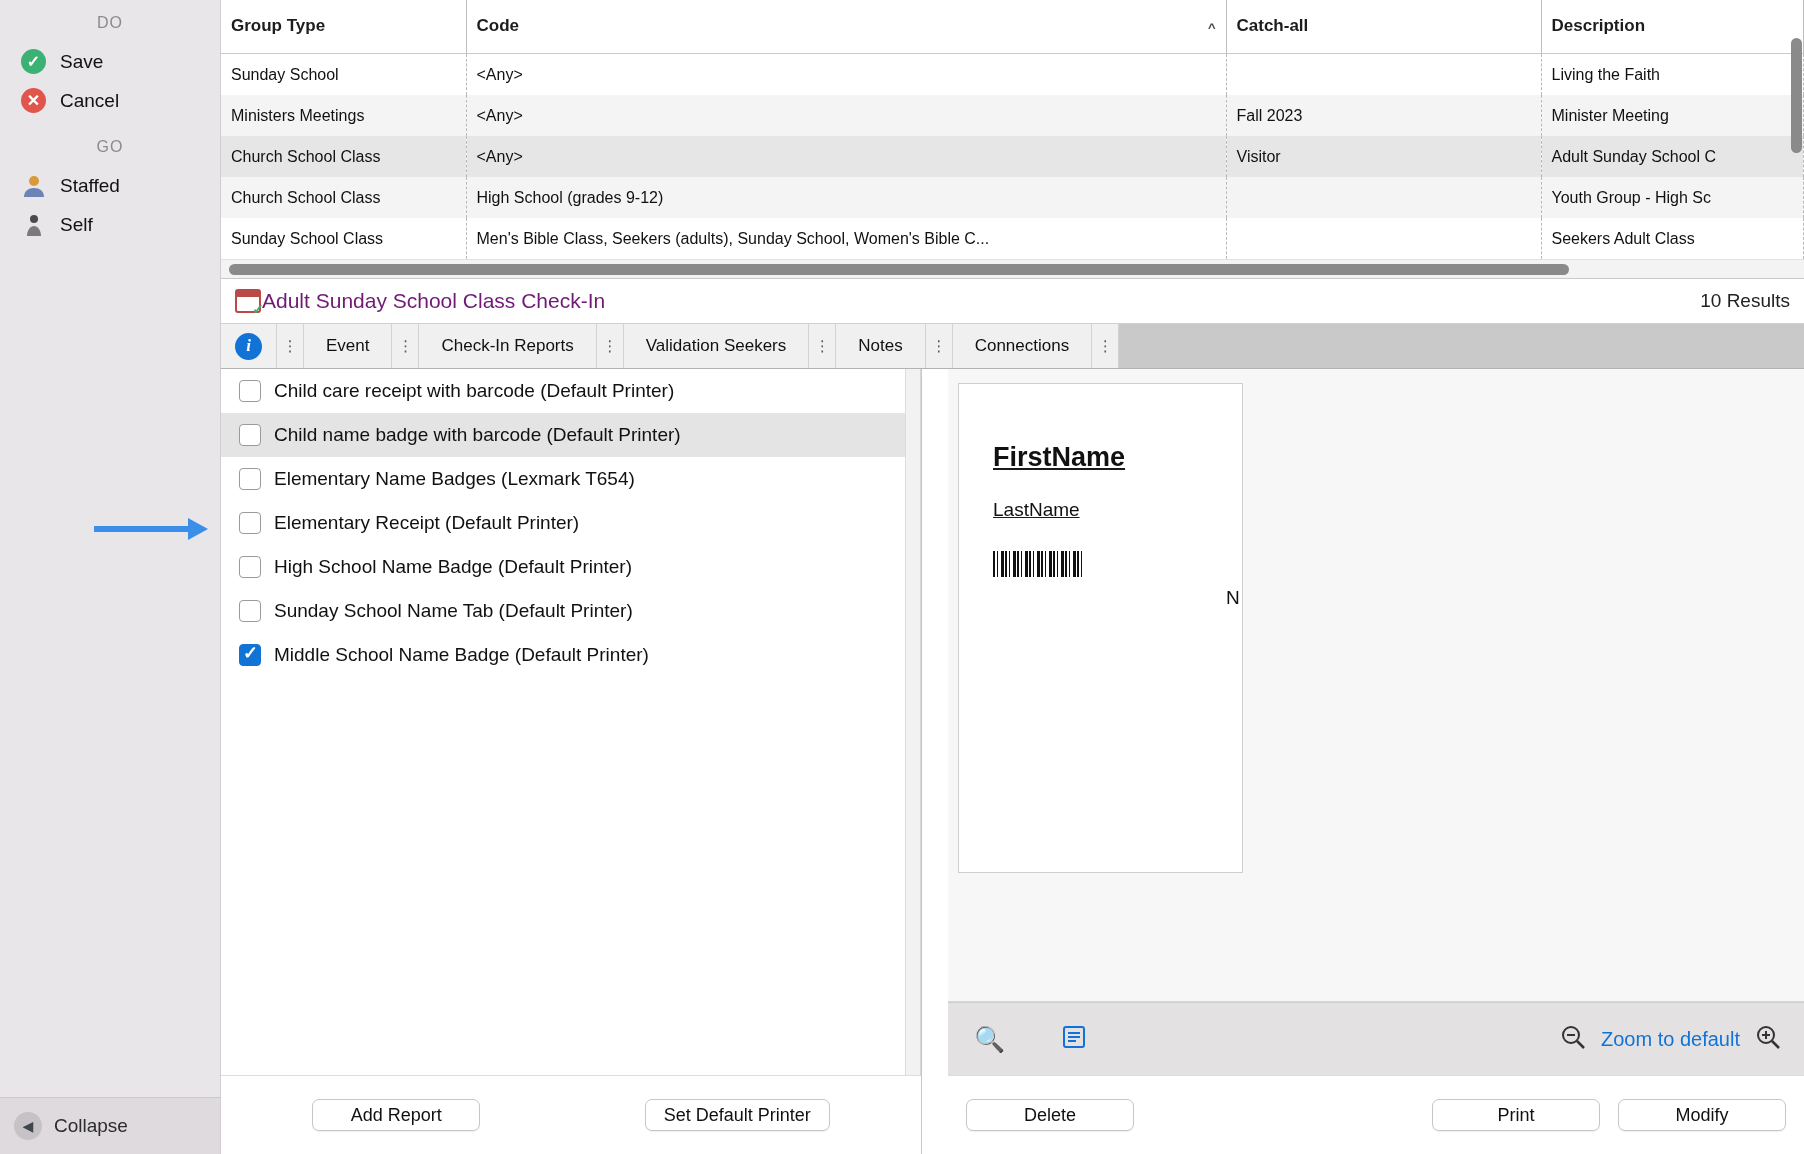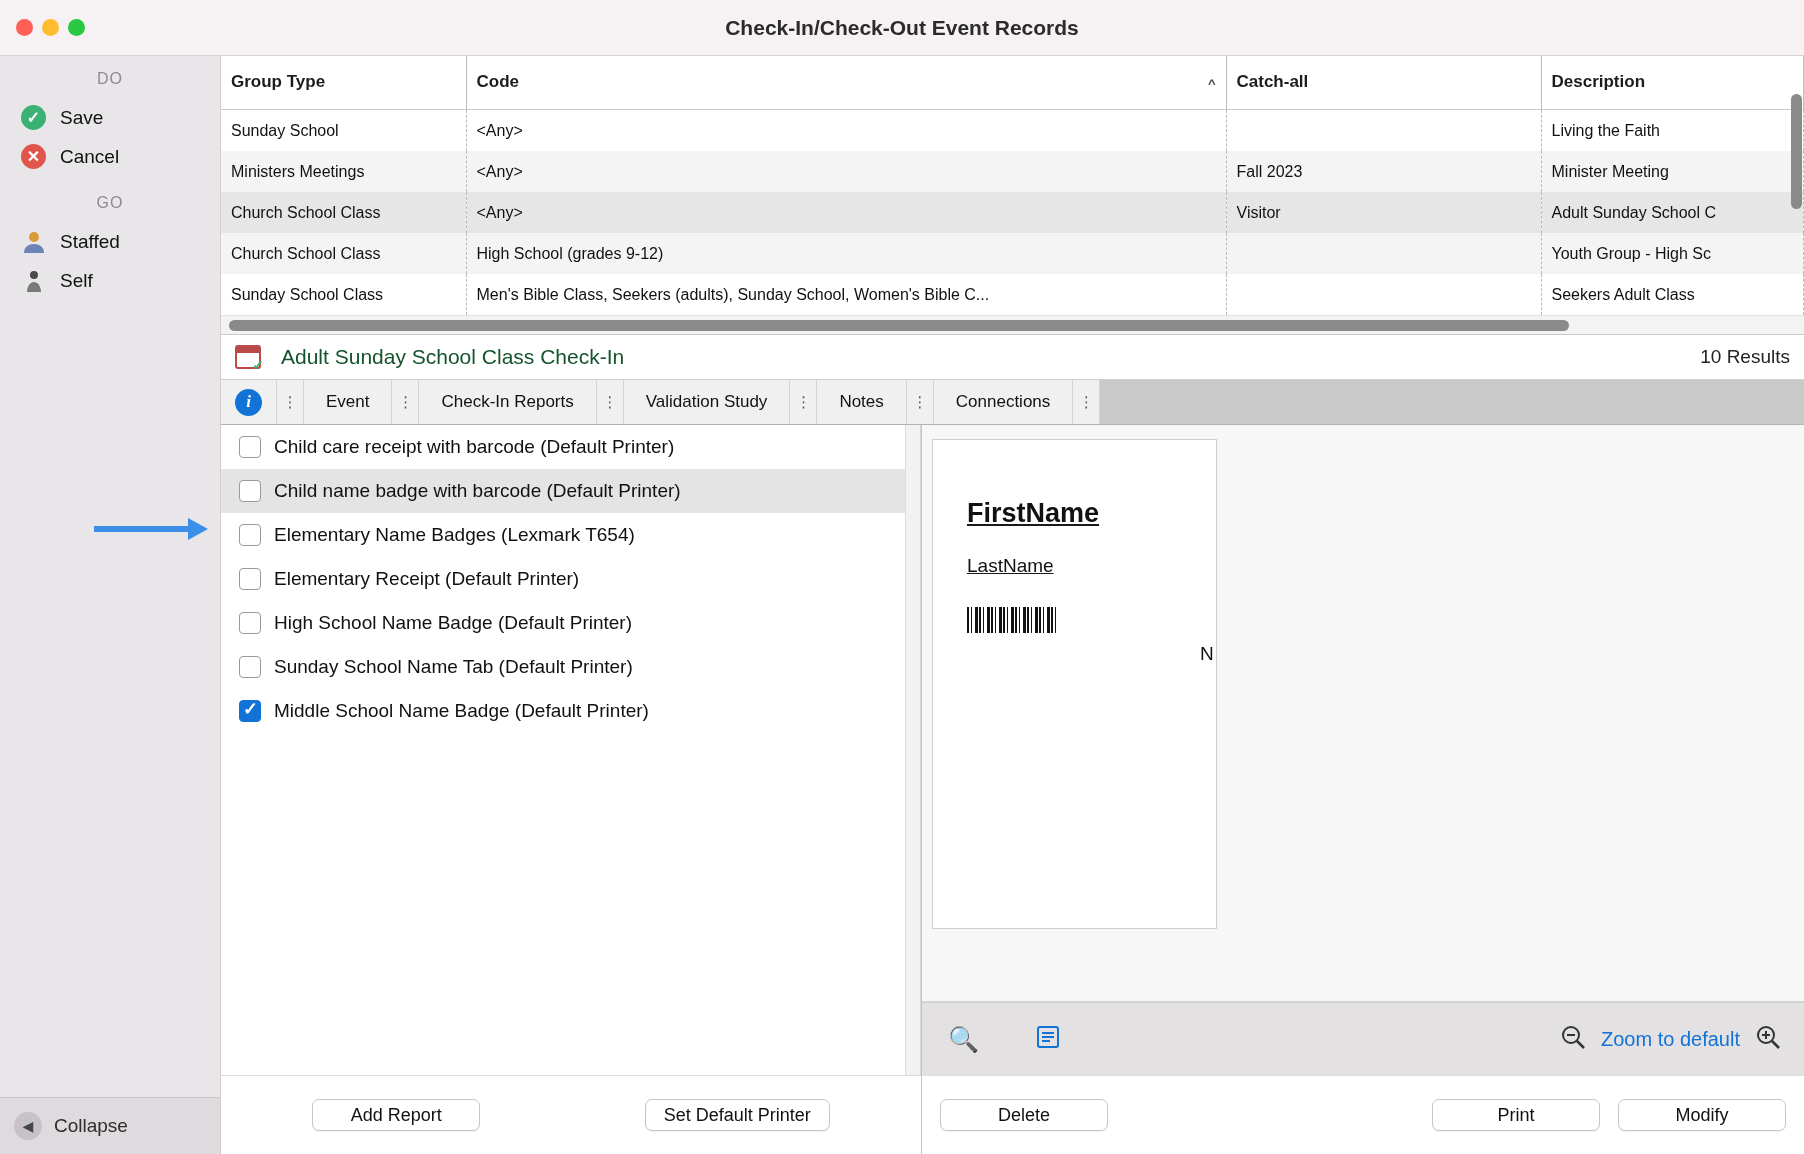--- a/index.html
+++ b/index.html
@@ -220,22 +220,22 @@
     height: 44px;
     display: flex;
     align-items: center;
     padding: 0 14px 0 14px;
     border-bottom: 1px solid #cfcfcf;
     background: #ffffff;
     flex: 0 0 auto;
   }
   .sec-title {
     font-size: 21px;
-    color: #14532d;
-    margin-left: 20px;
+    color: #701a75;
+    margin-left: 1px;
   }
   .sec-results {
     margin-left: auto;
     font-size: 19px;
     color: #222;
   }
   .cal-icon {
     width: 26px; height: 24px;
     border: 2px solid #b94a48;
     border-radius: 3px;
@@ -301,20 +301,21 @@
     align-items: center;
     justify-content: center;
     font-style: italic;
     font-family: "Liberation Serif", serif;
   }
   
   .content {
     flex: 1 1 auto;
     display: flex;
     min-height: 0;
+    gap: 26px;
   }
   .list-pane {
     width: 700px;
     flex: 0 0 auto;
     display: flex;
     flex-direction: column;
     border-right: 1px solid #c6c6c6;
     background: #ffffff;
   }
   .report-list {
@@ -471,28 +472,20 @@
     width: 118px;
     height: 26px;
     pointer-events: none;
   }
 </style>
 </head>
 <body>
 
 <div class="window">
 
-  <div class="titlebar">
-    <div class="traffic">
-      <span class="dot red"></span>
-      <span class="dot yellow"></span>
-      <span class="dot green"></span>
-    </div>
-    <div class="title-text">Check-In/Check-Out Event Records</div>
-  </div>
 
   <div class="body-row">
 
     <div class="sidebar">
       <div class="side-head">DO</div>
 
       <div class="side-item">
         <span class="ico">
             <span class="circ green">✓</span>
           </span>
@@ -601,21 +594,21 @@
 
       <div class="tabbar">
         <div class="tab info">
           <span class="info-badge">i</span>
         </div>
         <div class="tab-dots">⋮</div>
         <div class="tab">Event</div>
         <div class="tab-dots">⋮</div>
         <div class="tab">Check-In Reports</div>
         <div class="tab-dots">⋮</div>
-        <div class="tab">Validation Study</div>
+        <div class="tab">Validation Seekers</div>
         <div class="tab-dots">⋮</div>
         <div class="tab">Notes</div>
         <div class="tab-dots">⋮</div>
         <div class="tab">Connections</div>
         <div class="tab-dots">⋮</div>
       </div>
 
       <div class="content">
 
         <div class="list-pane">

